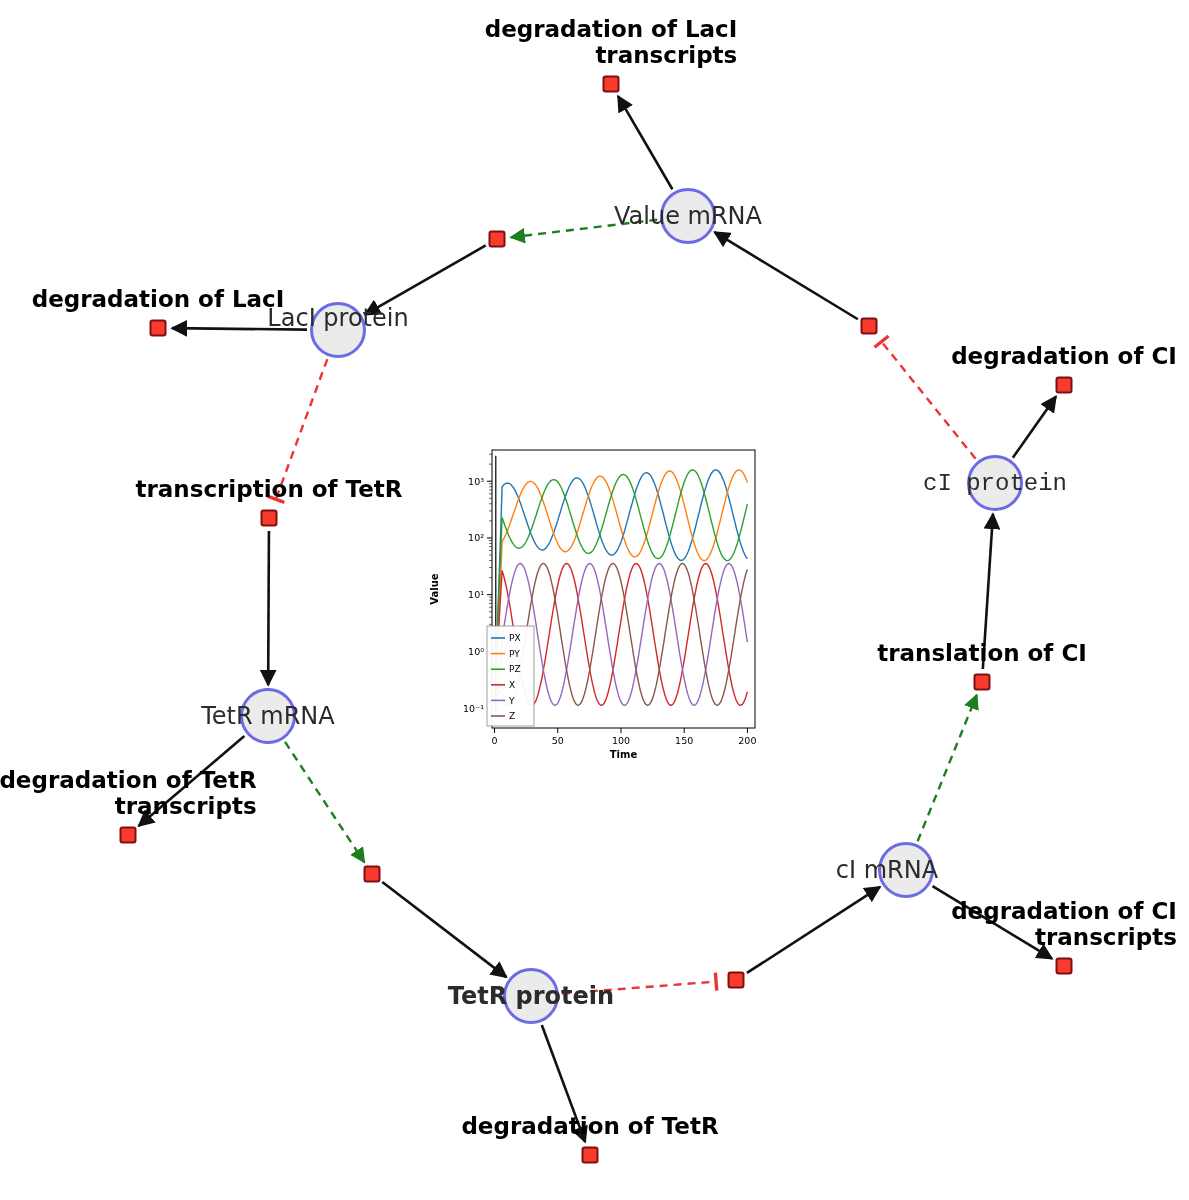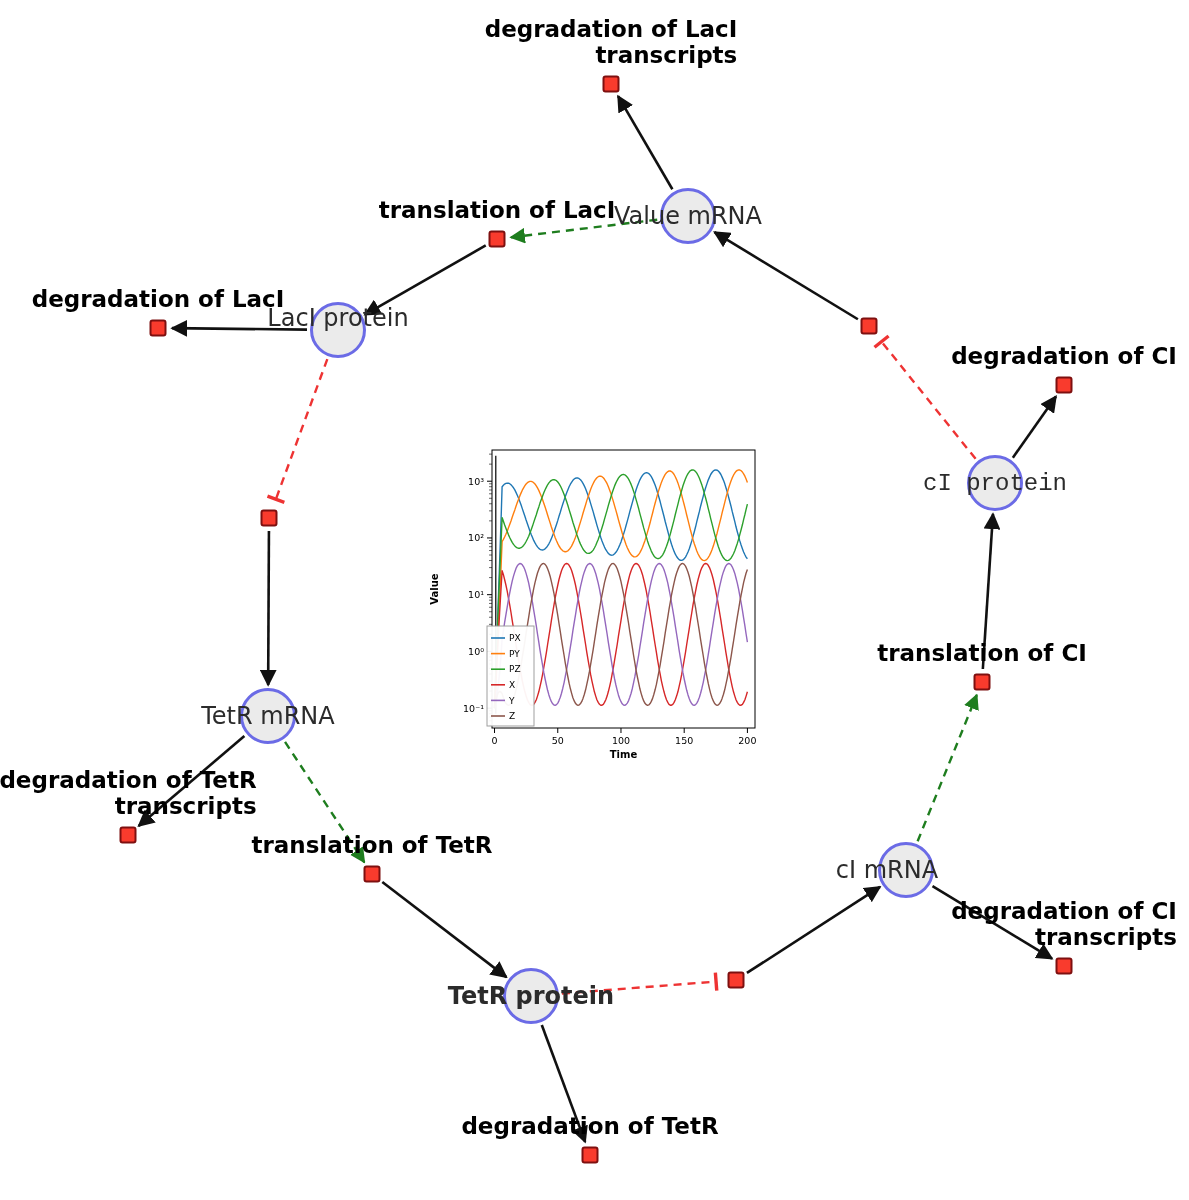--- a/index.html
+++ b/index.html
@@ -114,46 +114,43 @@
       <div class="species-node" style="left: 906px; top: 870px;"></div>
       <div class="species-label" style="left: 887px; top: 870px;">cI mRNA</div>
       <div class="species-node" style="left: 531px; top: 996px;"></div>
       <div class="species-label" style="left: 531px; top: 996px; font-weight: bold;">TetR protein</div>
       <div class="reaction-node" style="left: 611px; top: 84px;"></div>
       <div class="reaction-label" style="left: 611px; top: 16px;">
         <div>degradation of LacI</div>
         <div>transcripts</div>
       </div>
       <div class="reaction-node" style="left: 497px; top: 239px;"></div>
-      <div class="reaction-label" style="left: 497px; top: 197px;">
-        <div>translation of LacI</div>
-      </div>
       <div class="reaction-node" style="left: 158px; top: 328px;"></div>
       <div class="reaction-label" style="left: 158px; top: 286px;">
         <div>degradation of LacI</div>
       </div>
       <div class="reaction-node" style="left: 869px; top: 326px;"></div>
       <div class="reaction-node" style="left: 1064px; top: 385px;"></div>
       <div class="reaction-label" style="left: 1064px; top: 343px;">
         <div>degradation of CI</div>
       </div>
       <div class="reaction-node" style="left: 269px; top: 518px;"></div>
+      <div class="reaction-label" style="left: 269px; top: 476px;">
+        <div>transcription of TetR</div>
+      </div>
       <div class="reaction-node" style="left: 982px; top: 682px;"></div>
       <div class="reaction-label" style="left: 982px; top: 640px;">
         <div>translation of CI</div>
       </div>
       <div class="reaction-node" style="left: 128px; top: 835px;"></div>
       <div class="reaction-label" style="left: 128px; top: 767px;">
         <div>degradation of TetR</div>
         <div>transcripts</div>
       </div>
       <div class="reaction-node" style="left: 372px; top: 874px;"></div>
-      <div class="reaction-label" style="left: 372px; top: 832px;">
-        <div>translation of TetR</div>
-      </div>
       <div class="reaction-node" style="left: 736px; top: 980px;"></div>
       <div class="reaction-node" style="left: 1064px; top: 966px;"></div>
       <div class="reaction-label" style="left: 1064px; top: 898px;">
         <div>degradation of CI</div>
         <div>transcripts</div>
       </div>
       <div class="reaction-node" style="left: 590px; top: 1155px;"></div>
       <div class="reaction-label" style="left: 590px; top: 1113px;">
         <div>degradation of TetR</div>
       </div>

